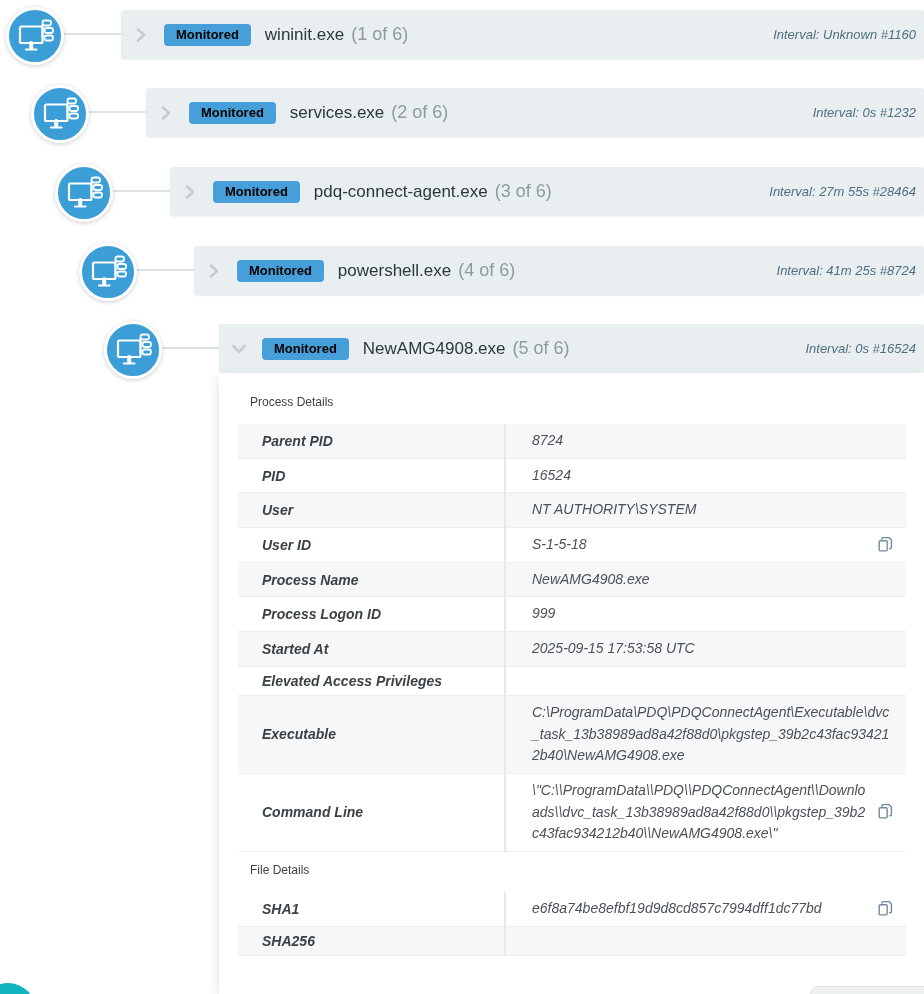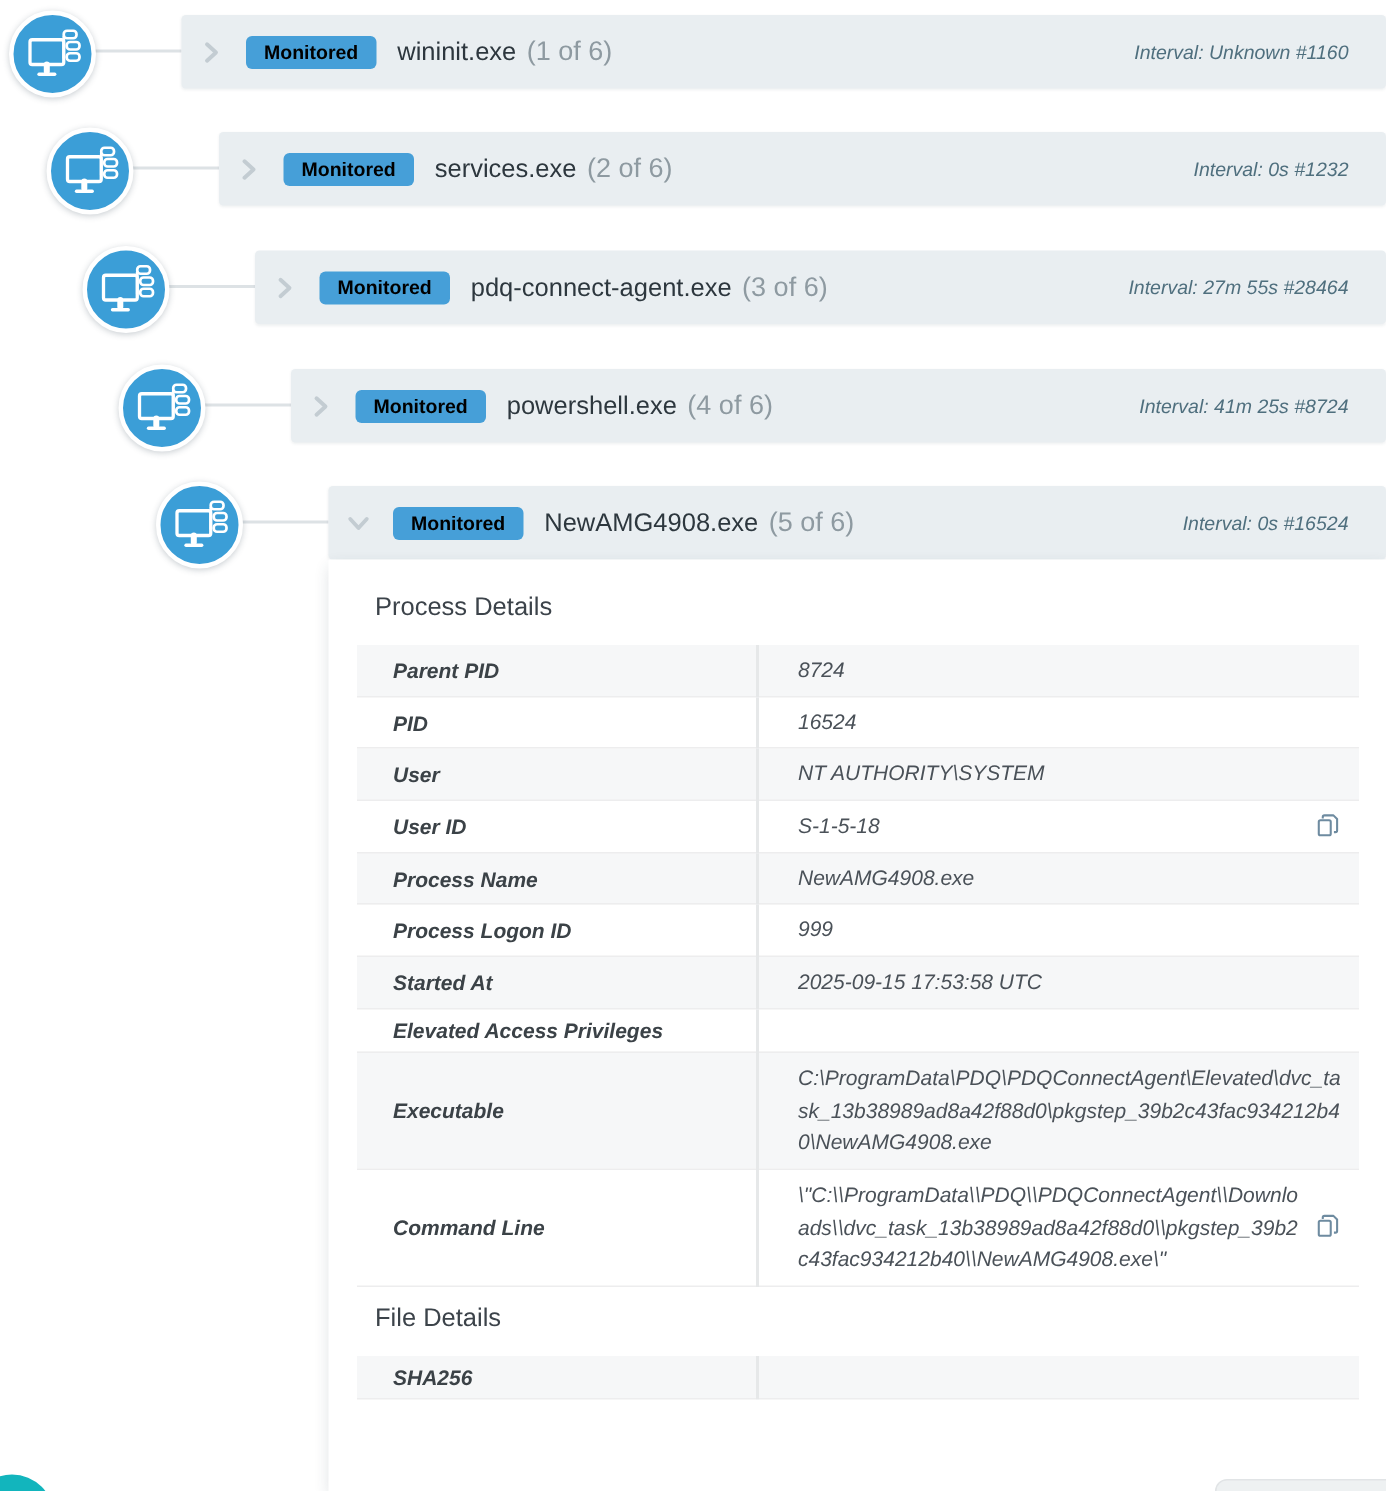--- a/index.html
+++ b/index.html
@@ -55,39 +55,39 @@
     font-size: 13px;
     font-weight: 700;
     padding: 3px 12px 4px;
     border-radius: 4px;
     flex: none;
   }
   .proc-name { margin-left: 14px; font-size: 17px; color: #2d373e; white-space: nowrap; }
   .proc-count { margin-left: 7px; font-size: 18px; color: #8e9aa1; white-space: nowrap; }
   .band .spacer { flex: 1; }
   .interval {
-    margin-right: 25px;
+    margin-right: 8px;
     font-size: 13px;
     font-style: italic;
     color: var(--interval-text, #4f6f7e);
     white-space: nowrap;
   }
 
   
   .detail-card {
     position: absolute;
     left: 219px; top: 373px;
     width: 705px; height: 621px;
     background: #fff;
     box-shadow: 0 4px 10px rgba(40,60,75,0.16);
     z-index: 2;
   }
   .detail-inner { padding: 22px 18px 0 19px; }
   .section-title {
-    font-size: 17px;
+    font-size: 12px;
     font-weight: 400;
     color: #3c434a;
     margin: 0 0 15px 12px;
   }
   .section-title.file { margin-top: 11px; }
   table.kv {
     width: 100%;
     border-collapse: collapse;
     table-layout: fixed;
     font-style: italic;
@@ -325,21 +325,21 @@
           <td class="v">
                 <div class="vwrap">
                   <span class="vtext"></span>
                 </div>
               </td>
         </tr>
         <tr class="stripe">
           <td class="k">Executable</td>
           <td class="v">
                 <div class="vwrap">
-                  <span class="vtext">C:\ProgramData\PDQ\PDQConnectAgent\Elevated\dvc_task_13b38989ad8a42f88d0\pkgstep_39b2c43fac934212b40\NewAMG4908.exe</span>
+                  <span class="vtext">C:\ProgramData\PDQ\PDQConnectAgent\Executable\dvc_task_13b38989ad8a42f88d0\pkgstep_39b2c43fac934212b40\NewAMG4908.exe</span>
                 </div>
               </td>
         </tr>
         <tr>
           <td class="k">Command Line</td>
           <td class="v">
                 <div class="vwrap">
             <span class="vtext">\"C:\\ProgramData\\PDQ\\PDQConnectAgent\\Downloads\\dvc_task_13b38989ad8a42f88d0\\pkgstep_39b2c43fac934212b40\\NewAMG4908.exe\"</span>
             <span class="copy-btn">
                     <svg viewBox="0 0 16 16" width="17" height="17">
@@ -349,20 +349,33 @@
           </div>
               </td>
         </tr>
       </tbody>
         </table>
 
       <h2 class="section-title file">File Details</h2>
 
       <table class="kv">
         <tbody>
+        <tr>
+          <td class="k">SHA1</td>
+          <td class="v">
+                <div class="vwrap">
+            <span class="vtext">e6f8a74be8efbf19d9d8cd857c7994dff1dc77bd</span>
+            <span class="copy-btn">
+                    <svg viewBox="0 0 16 16" width="17" height="17">
+                      <use href="#copy-glyph"></use>
+                    </svg>
+                  </span>
+          </div>
+              </td>
+        </tr>
         <tr class="stripe">
           <td class="k">SHA256</td>
           <td class="v"></td>
         </tr>
       </tbody>
         </table>
     </div>
   </div>
 
   <div class="chat-fab"></div>

